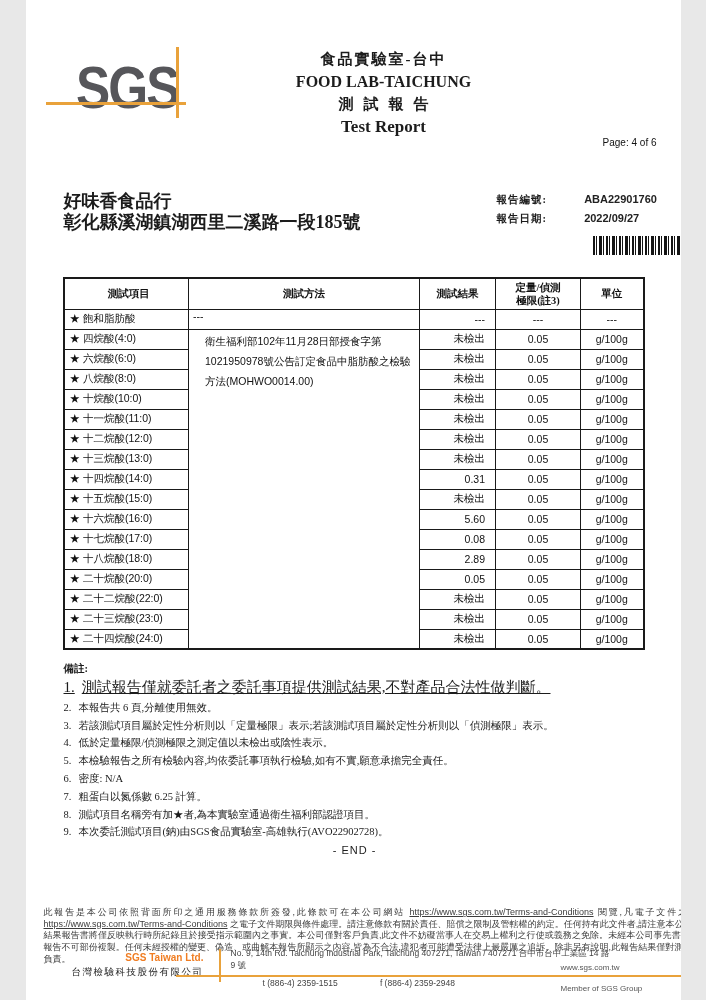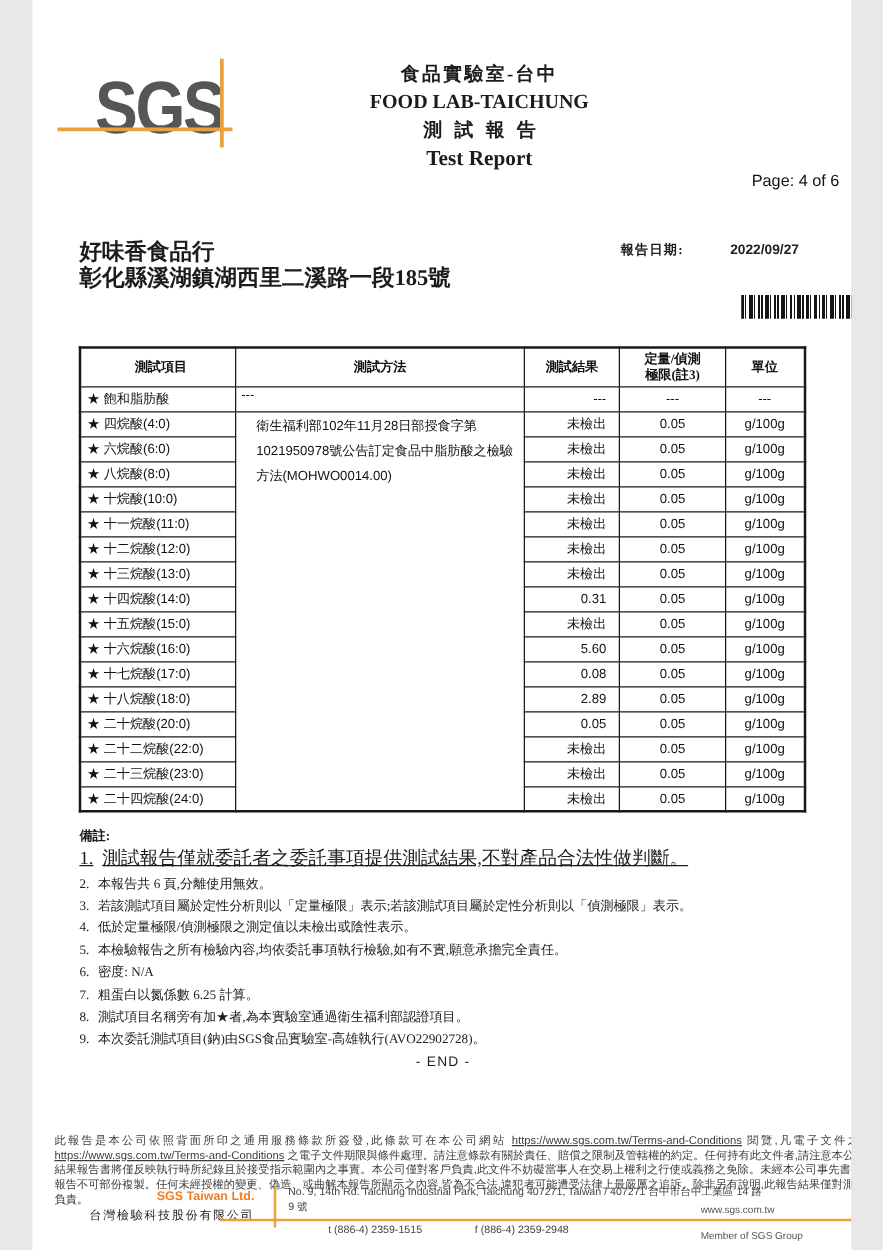--- a/index.html
+++ b/index.html
@@ -17,21 +17,21 @@
     transform:scale(0.95,1.1); transform-origin:left top; display:inline-block;
   }
   .logo-vline { position:absolute; left:150px; top:47px; width:3px; height:71px; background:#e9a23b; }
   .logo-hline { position:absolute; left:20px; top:102px; width:140px; height:3px; background:#e9a23b; }
   
   .titles { position:absolute; left:0; top:50px; width:716px; text-align:center; }
   .t-zh   { font-size:15px; font-weight:600; letter-spacing:2px; }
   .t-en   { font-size:16px; font-weight:700; margin-top:4px; }
   .t-rep  { font-size:15px; font-weight:700; letter-spacing:10px; margin-top:4px; text-indent:10px; }
   .t-ren  { font-size:17px; font-weight:700; margin-top:3px; }
-  .page-no { position:absolute; right:9px; top:137px; font-family:"Liberation Sans", sans-serif; font-size:13px; color:#111; }
+  .page-no { position:absolute; right:24px; top:137px; font-family:"Liberation Sans", sans-serif; font-size:10px; color:#111; }
   
   .client { position:absolute; left:38px; top:191px; font-weight:600; font-size:18px; line-height:21px; }
   .meta { position:absolute; left:471px; top:193px; font-size:10.5px; }
   .meta-row { height:19px; }
   .meta-label { display:inline-block; width:74px; font-weight:700; letter-spacing:1px; }
   .meta-value { display:inline-block; margin-left:11px; font-family:"Liberation Sans", sans-serif; font-size:11px; font-weight:700; color:#222; }
   .barcode { position:absolute; left:567px; top:236px; width:133px; height:19px;
     background:repeating-linear-gradient(90deg,#141414 0 2px,#fff 2px 3px,#141414 3px 4px,#fff 4px 6px,#141414 6px 9px,#fff 9px 10px,#141414 10px 11px,#fff 11px 13px);
     border-right:2px solid #141414; }
   
@@ -95,20 +95,24 @@
   </div>
   <div class="page-no">Page: 4 of 6</div>
 
   <div class="client">
     <div>好味香食品行</div>
     <div>彰化縣溪湖鎮湖西里二溪路一段185號</div>
   </div>
 
   <div class="meta">
     <div class="meta-row">
+      <span class="meta-label">報告編號:</span>
+      <span class="meta-value">ABA22901760</span>
+    </div>
+    <div class="meta-row">
       <span class="meta-label">報告日期:</span>
       <span class="meta-value">2022/09/27</span>
     </div>
   </div>
   <div class="barcode"></div>
 
   <table class="rtable">
     <thead>
       <tr>
         <th class="col-item">測試項目</th>

